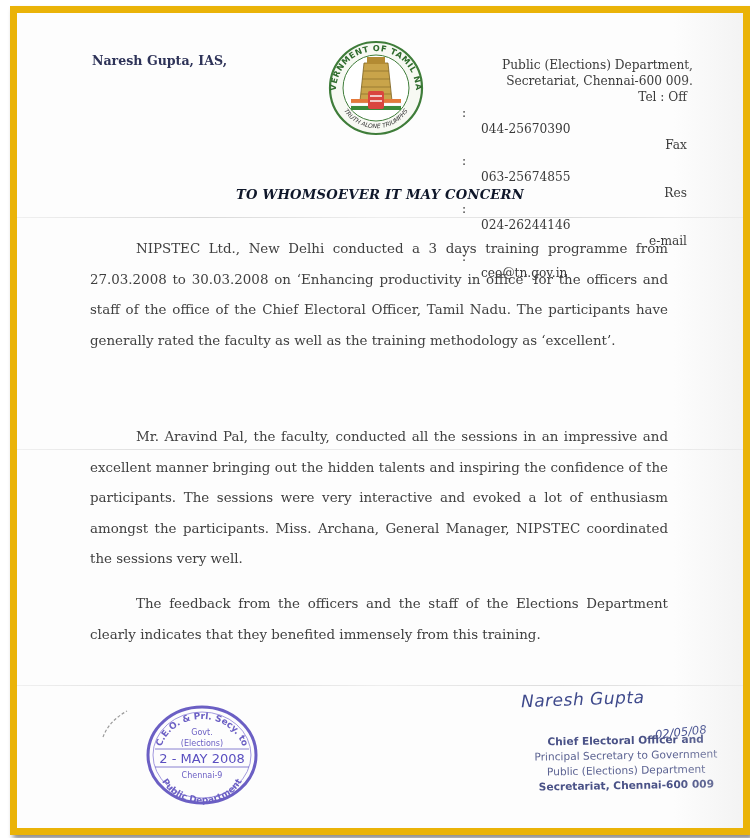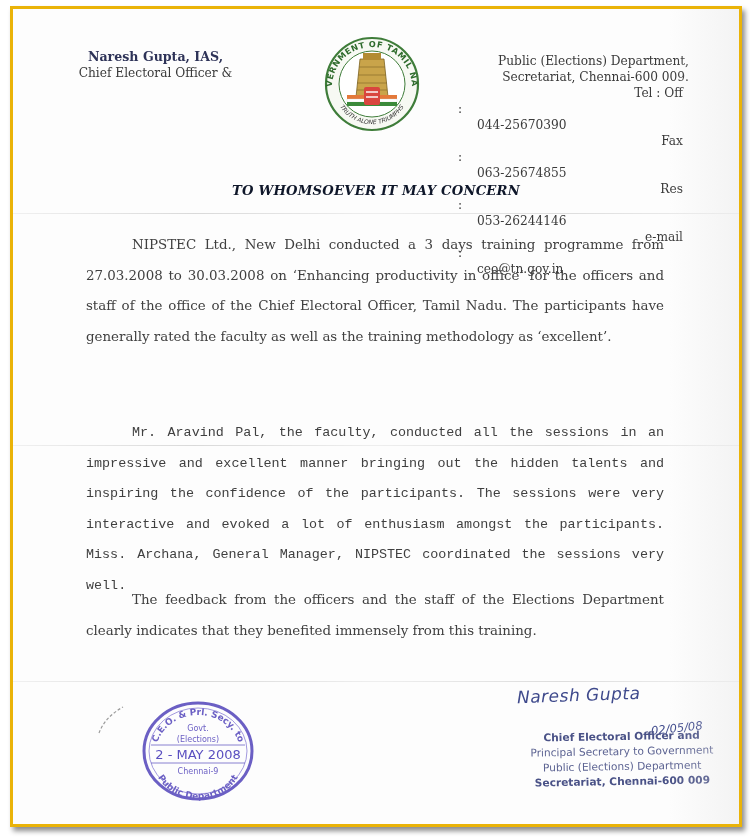--- a/index.html
+++ b/index.html
@@ -15,21 +15,21 @@
       font-family: "DejaVu Serif", "Liberation Serif", serif;
       color: #2a2a2a;
     }
     .page {
       position: absolute;
       left: 10px;
       top: 6px;
       width: 726px;
       height: 815px;
       background: #fdfdfd;
-      border: 3px solid #eab308;
+      border: 7px solid #eab308;
       box-shadow: 3px 4px 5px rgba(0,0,0,0.45);
       overflow: hidden;
     }
     .page::after {
       content: "";
       position: absolute;
       right: 0; top: 0;
       width: 70px; height: 100%;
       background: linear-gradient(to right, rgba(255,255,255,0), rgba(225,225,225,0.35));
       pointer-events: none;
@@ -110,21 +110,21 @@
       left: 73px;
       width: 578px;
       font-size: 13.4px;
       line-height: 30.6px;
       text-align: justify;
       text-indent: 46px;
       color: #404040;
       margin: 0;
     }
     .p1 { top: 221px; }
-    .p2 { top: 409px; font-family: Liberation Mono, monospace; }
+    .p2 { top: 409px; }
     .p3 { top: 576px; }
 
     
     .signature {
       position: absolute;
       left: 504px;
       top: 676px;
       font-family: "DejaVu Sans", sans-serif;
       font-style: italic;
       font-size: 17px;
@@ -178,21 +178,20 @@
 </head>
 <body>
 
 <div class="page">
   <div class="fold f1"></div>
   <div class="fold f2"></div>
   <div class="fold f3"></div>
 
   <div class="lh-left">
     <div class="name">Naresh Gupta, IAS,</div>
-    <div>Chief Electoral Officer &amp;</div>
   </div>
 
   <div class="emblem">
     <svg viewBox="0 0 110 110" width="110" height="110">
       <defs>
         <path id="arcTop" d="M 15 58 A 40 40 0 0 1 95 58"></path>
         <path id="arcBot" d="M 20 72 A 38 38 0 0 0 90 72"></path>
       </defs>
       <circle cx="55" cy="55" r="46" fill="#f7f9f3" stroke="#3f7d3a" stroke-width="2.2"></circle>
       <circle cx="55" cy="55" r="33" fill="#ffffff" stroke="#3f7d3a" stroke-width="1"></circle>
@@ -231,21 +230,21 @@
       <span class="val">044-25670390</span>
     </div>
     <div class="contact-row">
       <span class="lbl">Fax</span>
       <span class="sep">:</span>
       <span class="val">063-25674855</span>
     </div>
     <div class="contact-row">
       <span class="lbl">Res</span>
       <span class="sep">:</span>
-      <span class="val">053-26244146</span>
+      <span class="val">024-26244146</span>
     </div>
     <div class="contact-row">
       <span class="lbl">e-mail</span>
       <span class="sep">:</span>
       <span class="val">ceo@tn.gov.in</span>
     </div>
   </div>
 
   <div class="doc-title">TO WHOMSOEVER IT MAY CONCERN</div>
 

